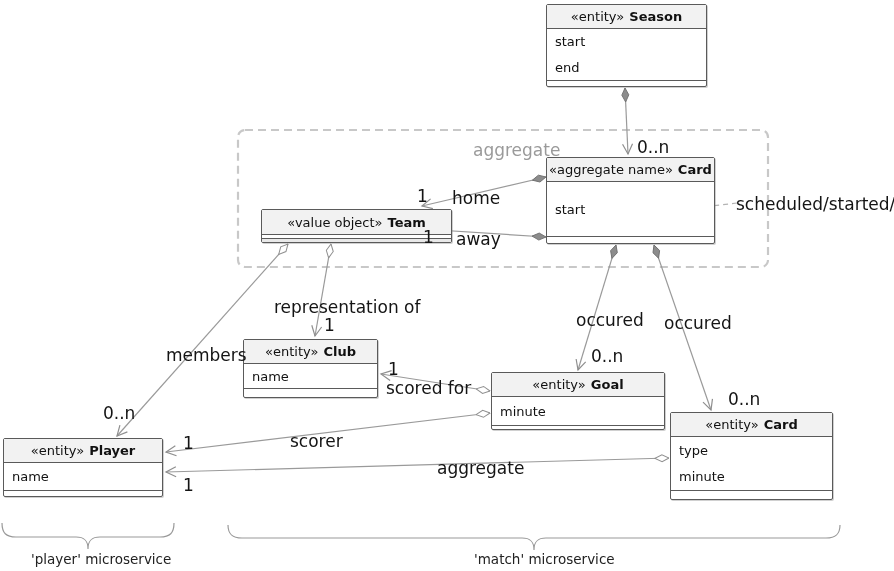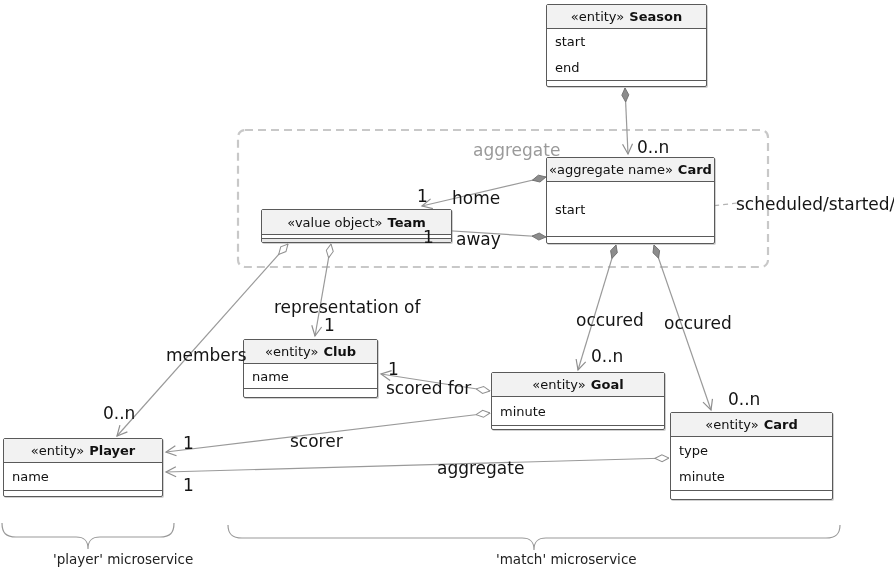--- a/index.html
+++ b/index.html
@@ -18,21 +18,21 @@
     flex:0 0 auto;background:#f2f2f2;border-bottom:1.4px solid #5a5a5a;
     display:flex;align-items:center;justify-content:center;gap:5px;
     font-size:13px;color:#111;padding:4px 4px;white-space:nowrap;
   }
   .cname{font-weight:bold;}
   .uml-attrs{flex:1 1 auto;display:flex;flex-direction:column;padding:0 8px;}
   .uml-attr{flex:1;display:flex;align-items:center;font-size:13px;color:#111;}
   .uml-ops{flex:0 0 auto;border-top:1.4px solid #5a5a5a;}
   .lbl{position:absolute;font-size:17px;color:#141414;white-space:nowrap;}
   .lbl.gray{color:#9a9a9a;}
-  .lbl.brace-label{font-size:13.5px;color:#222;margin-left:22px;}
+  .lbl.brace-label{font-size:13.5px;color:#222;}
 </style>
 </head>
 <body>
 
 <div id="canvas">
 
   <svg class="overlay" width="894" height="571" viewBox="0 0 894 571">
     <defs>
       <marker id="varrow" markerUnits="userSpaceOnUse" markerWidth="14" markerHeight="14" refX="12" refY="7" orient="auto">
         <path d="M2,2 L12,7 L2,12" fill="none" stroke="#8f8f8f" stroke-width="1.2"></path>

